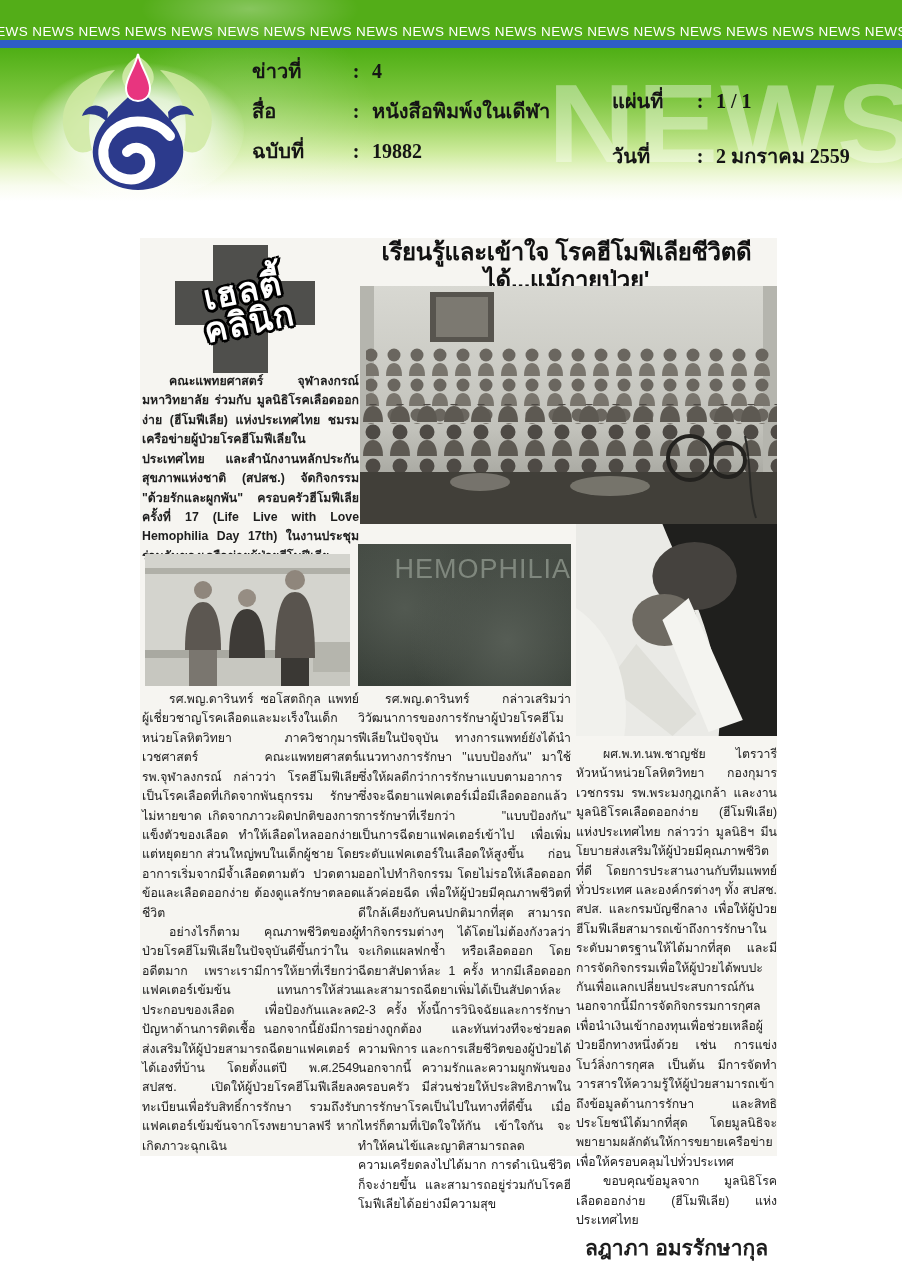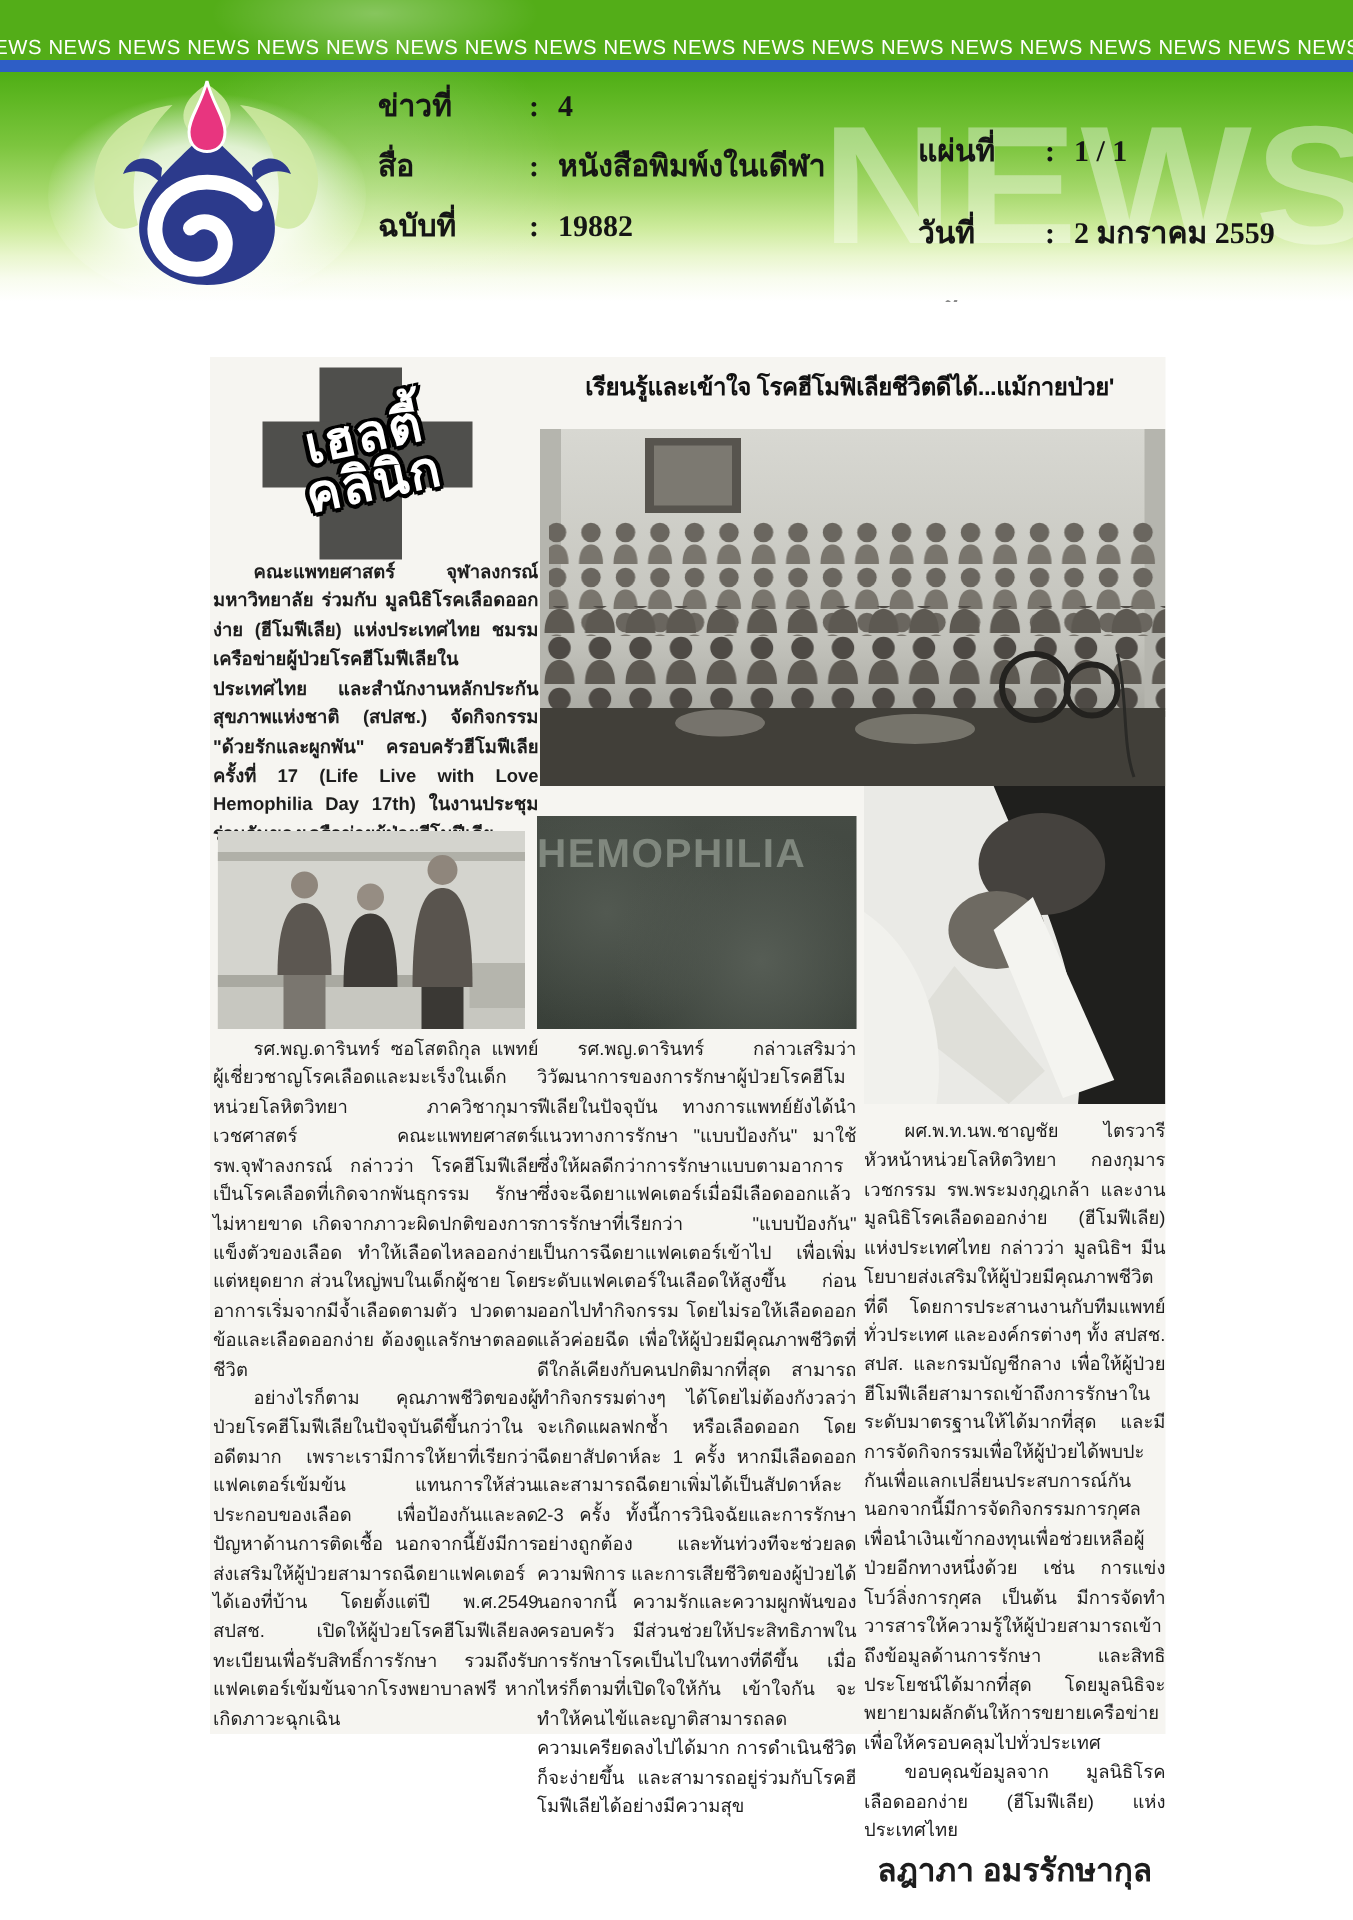--- a/index.html
+++ b/index.html
@@ -34,31 +34,31 @@
   .paper{position:absolute;left:140px;top:238px;width:637px;height:918px;background:#f6f5f1;}
   
   .cross-v{position:absolute;left:73px;top:7px;width:55px;height:128px;background:#4f4f4c;}
   .cross-h{position:absolute;left:35px;top:43px;width:140px;height:44px;background:#4f4f4c;}
   .badge-text{position:absolute;left:22px;top:36px;width:168px;text-align:center;
     transform:rotate(-12deg);color:#fff;font-weight:800;font-size:34px;line-height:.95;
     letter-spacing:1px;
     text-shadow:-2px -2px 0 #000,2px -2px 0 #000,-2px 2px 0 #000,2px 2px 0 #000,0 3px 0 #000,3px 0 0 #000,-3px 0 0 #000;}
   
   .headline{position:absolute;left:216px;top:0px;width:421px;text-align:center;
-    font-size:16px;font-weight:800;color:#111;letter-spacing:-.3px;line-height:1.15;margin-top:12px;}
+    font-size:24px;font-weight:800;color:#111;letter-spacing:-.3px;line-height:1.15;}
   
   .photo{position:absolute;overflow:hidden;}
   .photo-group{left:220px;top:48px;width:417px;height:238px;}
   .photo-trio{left:5px;top:316px;width:205px;height:132px;}
   .photo-hemo{left:218px;top:306px;width:213px;height:142px;
     background:radial-gradient(circle at 70% 68%,#565d55 0%,rgba(86,93,85,0) 55%),
                radial-gradient(circle at 22% 45%,#525951 0%,rgba(82,89,81,0) 45%),
                linear-gradient(#454b44,#394039);}
-  .hemo-label{position:absolute;left:0;top:10px;width:100%;text-align:left;
-    font-size:27px;font-weight:700;letter-spacing:1px;color:#868e84;opacity:.9;}
+  .hemo-label{position:absolute;left:0;top:10px;width:100%;text-align:right;
+    font-size:27px;font-weight:400;letter-spacing:1px;color:#868e84;opacity:.9;}
   .photo-bandage{left:436px;top:286px;width:201px;height:212px;}
   
   .col{position:absolute;color:#1d1d1d;font-size:12.3px;line-height:1.58;text-align:justify;}
   .col p{margin:0;text-indent:2.2em;}
   .col p.noindent{text-indent:0;}
   .col-left-intro{left:2px;top:134px;width:217px;}
   .col-left-body{left:2px;top:452px;width:217px;}
   .col-mid{left:218px;top:452px;width:213px;}
   .col-right{left:436px;top:507px;width:201px;}
   .bold{font-weight:700;}

